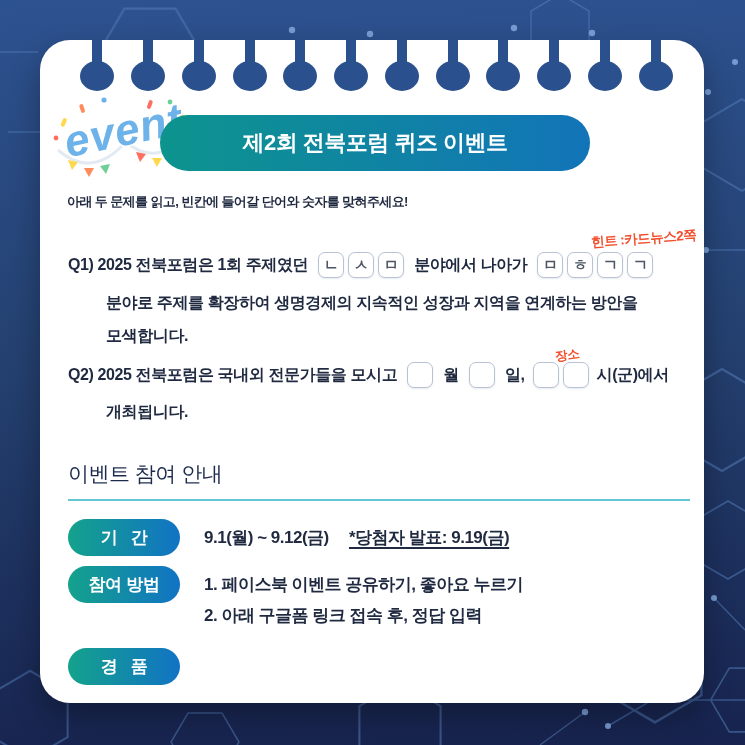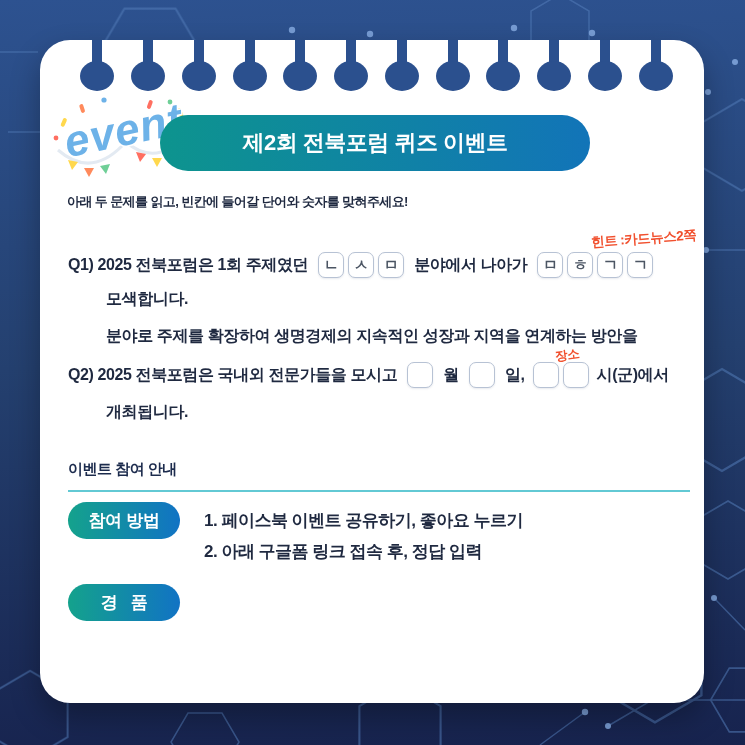--- a/index.html
+++ b/index.html
@@ -61,21 +61,21 @@
     transform:rotate(-4deg);white-space:nowrap;
   }
   .pairwrap{position:relative;display:inline-flex;margin:0 6px;}
   .annot{
     position:absolute;top:-19px;left:24px;
     color:var(--hint-red,#f1502e);font-size:12.5px;font-weight:700;
     transform:rotate(-8deg);
   }
   
   .info{position:absolute;left:28px;right:14px;top:420px;color:var(--text-dark,#1f2940);}
-  .info h2{margin:0;font-size:15px;font-weight:700;letter-spacing:-0.5px;color:#1c2b4d;}
+  .info h2{margin:0;font-size:21px;font-weight:400;letter-spacing:-0.5px;color:#1c2b4d;}
   .rule{margin-top:11px;height:2px;background:var(--section-underline,#62c9d4);}
   .row{display:flex;align-items:flex-start;}
   .row.r1{margin-top:18px;}
   .row.r2{margin-top:10px;}
   .row.r3{margin-top:17px;justify-content:space-between;}
   .pill{
     flex:0 0 auto;min-width:112px;height:37px;border-radius:19px;
     display:inline-flex;align-items:center;justify-content:center;box-sizing:border-box;padding:0 10px;
     background:linear-gradient(90deg,var(--pill-teal,#14a28c) 0%,var(--pill-blue,#1173c4) 100%);
     color:#fff;font-size:17px;font-weight:800;white-space:pre;letter-spacing:-0.3px;
@@ -231,22 +231,22 @@
           <span class="abox">ㅁ</span>
         </span>
         <span>분야에서  나아가</span>
         <span class="boxes">
           <span class="abox">ㅁ</span>
           <span class="abox">ㅎ</span>
           <span class="abox">ㄱ</span>
           <span class="abox">ㄱ</span>
         </span>
       </div>
+      <div class="qline textonly indent l2">분야로 주제를 확장하여 생명경제의 지속적인 성장과 지역을 연계하는 방안을</div>
       <div class="qline textonly indent l3">모색합니다.</div>
-      <div class="qline textonly indent l2">분야로 주제를 확장하여 생명경제의 지속적인 성장과 지역을 연계하는 방안을</div>
     </div>
 
     <div class="q q2">
       <div class="qline">
         <span class="gap-r">Q2) 2025 전북포럼은 국내외 전문가들을 모시고</span>
         <span class="abox"></span>
         <span class="gap-l gap-r">월</span>
         <span class="abox"></span>
         <span class="gap-l">일,</span>
         <span class="pairwrap">
@@ -256,20 +256,27 @@
         </span>
         <span>시(군)에서</span>
       </div>
       <div class="qline textonly indent l2">개최됩니다.</div>
     </div>
 
     <div class="info">
       <h2>이벤트 참여 안내</h2>
       <div class="rule"></div>
 
+      <div class="row r1">
+        <span class="pill">기   간</span>
+        <div class="rowtext">
+          <span>9.1(월) ~ 9.12(금)</span>
+          <span class="note">*당첨자 발표: 9.19(금)</span>
+        </div>
+      </div>
 
       <div class="row r2">
         <span class="pill">참여 방법</span>
         <div class="rowtext">
           <div>1. 페이스북 이벤트 공유하기, 좋아요 누르기</div>
           <div>2. 아래 구글폼 링크 접속 후, 정답 입력</div>
         </div>
       </div>
 
       <div class="row r3">

